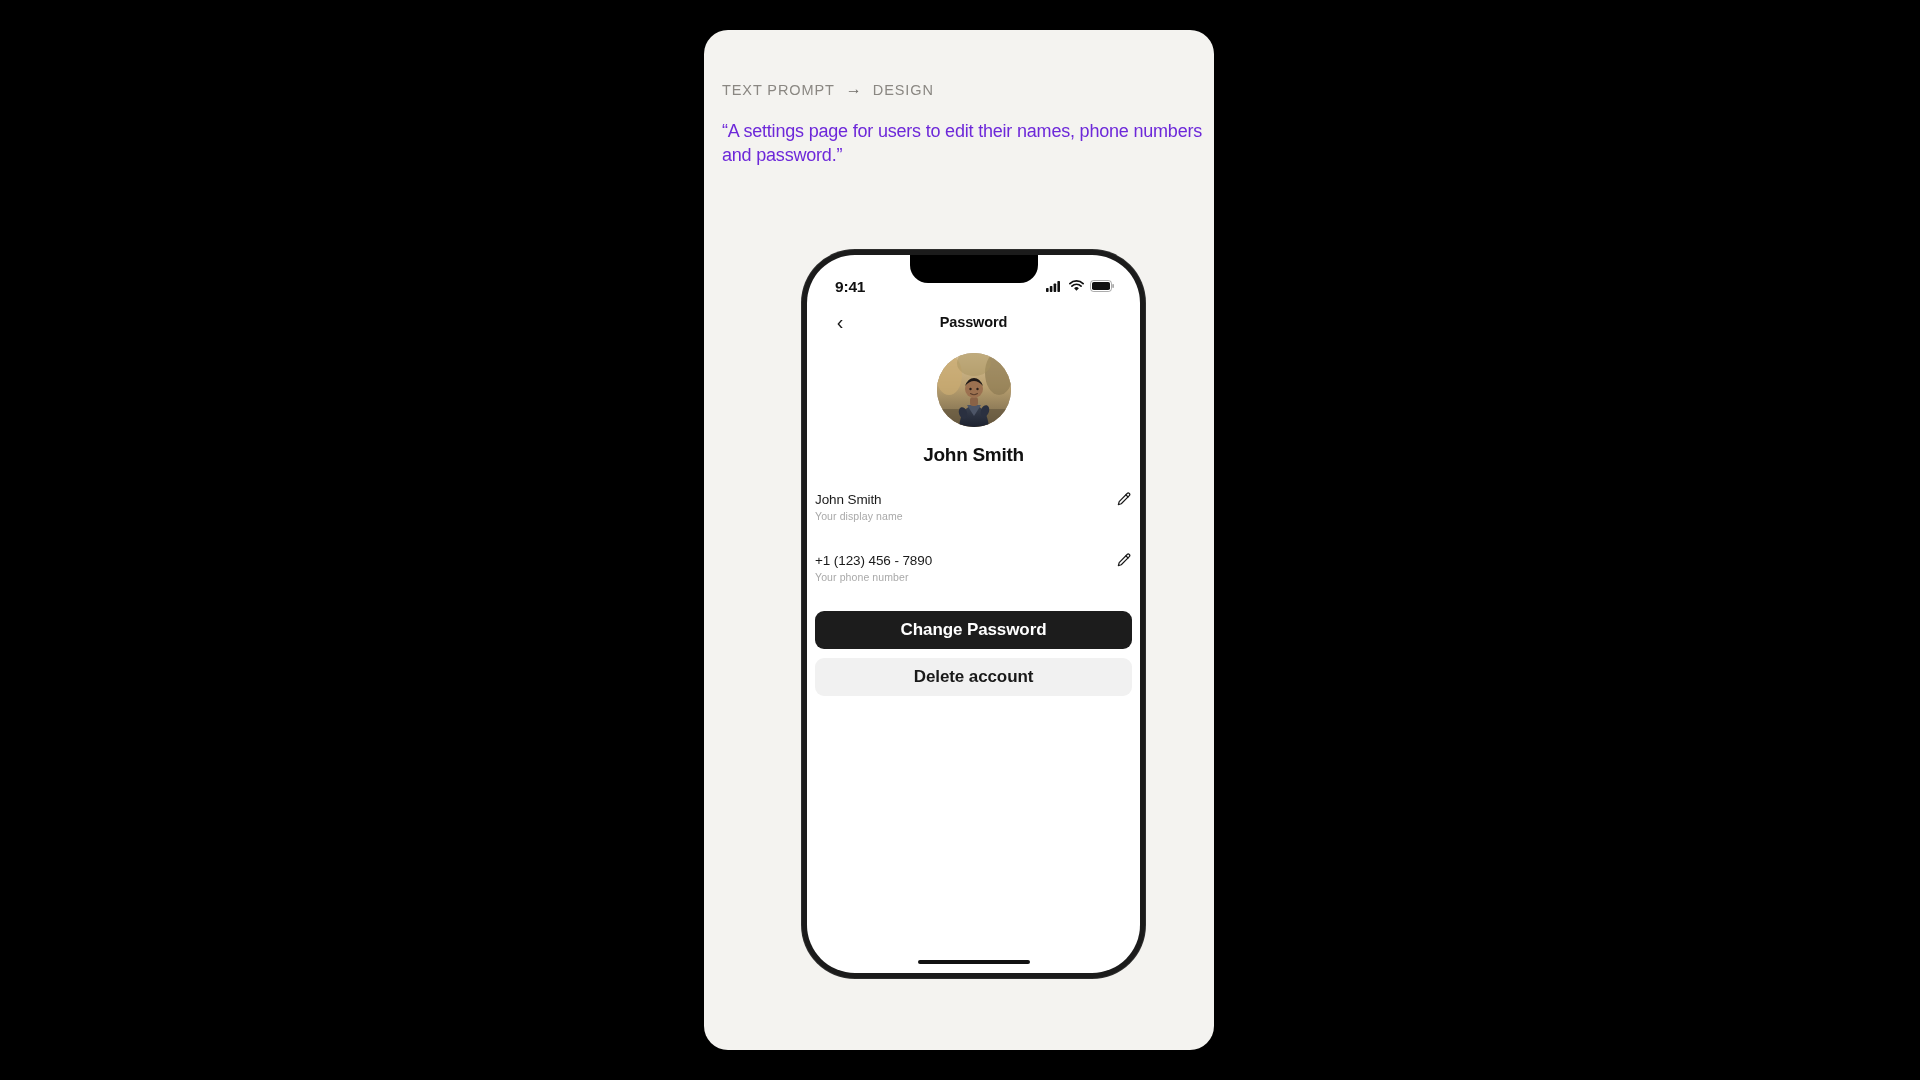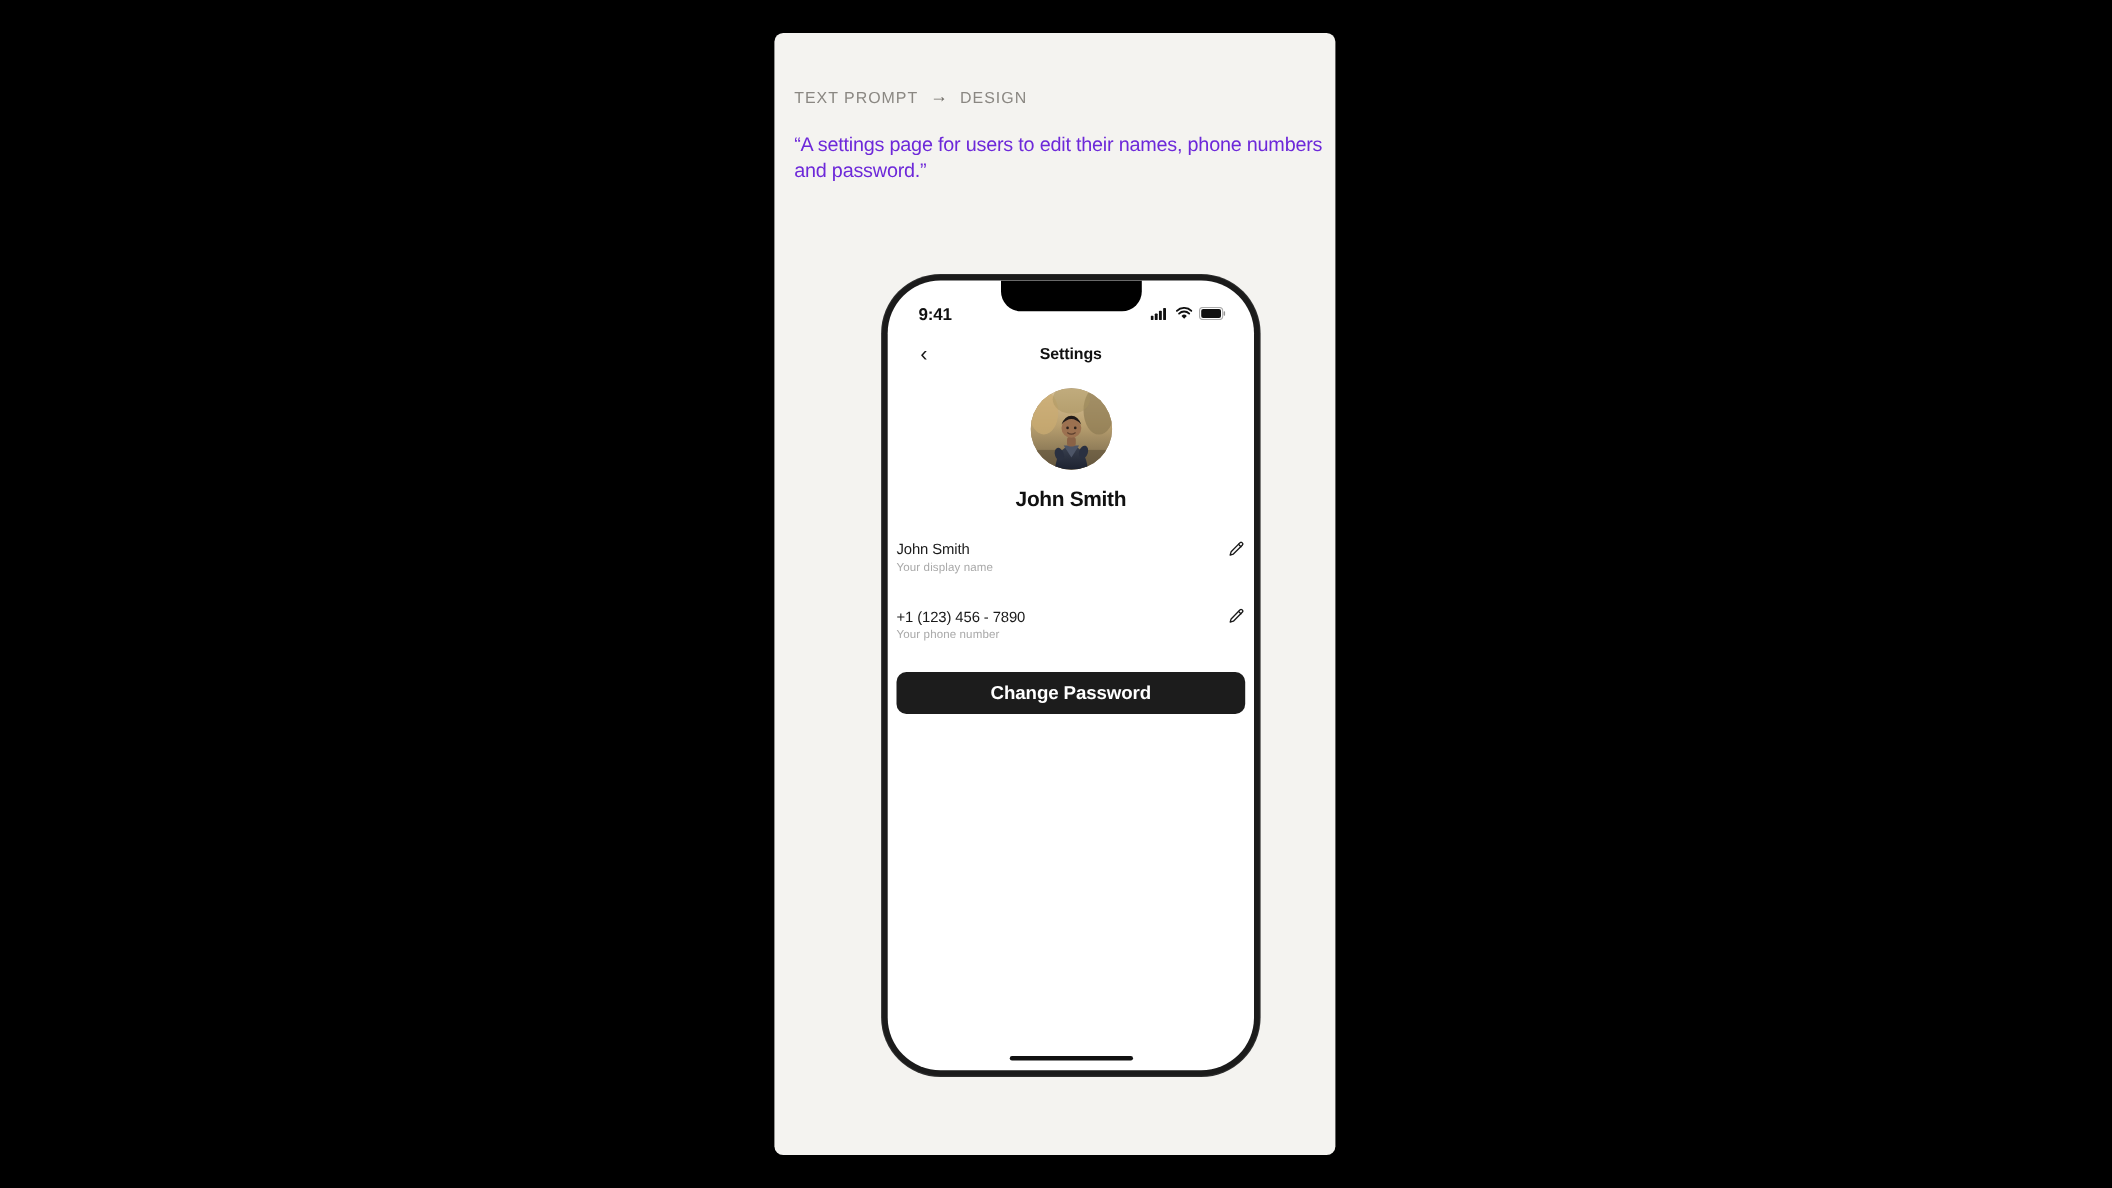--- a/index.html
+++ b/index.html
@@ -20,21 +20,21 @@
   }
 
   
   #card {
     position: absolute;
     left: 704px;
     top: 30px;
     width: 510px;
     height: 1020px;
     background: #f4f3f0;
-    border-radius: 8px;
+    border-radius: 24px;
   }
 
   
   #breadcrumb {
     position: absolute;
     left: 18px;
     top: 52px;
     display: flex;
     align-items: center;
     gap: 11px;
@@ -312,21 +312,21 @@
                 <rect x="0.5" y="0.5" width="21" height="11" rx="3" fill="none" stroke="#111" stroke-width="1" opacity="0.35"></rect>
                 <rect x="2" y="2" width="18" height="8" rx="1.8" fill="#111"></rect>
                 <rect x="22.4" y="4" width="1.4" height="4" rx="0.7" fill="#111" opacity="0.45"></rect>
               </svg>
             </span>
           </div>
         </div>
 
         <div id="nav-bar">
           <div id="back-button">‹</div>
-          <div id="nav-title">Settings</div>
+          <div id="nav-title">Password</div>
         </div>
 
         <div id="content">
 
           <div id="avatar-wrap">
             <div id="avatar">
               <svg viewBox="0 0 74 74" preserveAspectRatio="xMidYMid slice">
                 <defs>
                   <linearGradient id="bgsky" x1="0" y1="0" x2="0" y2="1">
                     <stop offset="0%" stop-color="#d9c39a"></stop>
@@ -384,20 +384,21 @@
                   </svg>
                 </span>
               </div>
               <div class="field-hint">Your phone number</div>
             </div>
 
           </div>
 
           <div id="buttons">
             <button class="btn" id="btn-change-password">Change Password</button>
+            <button class="btn" id="btn-delete-account">Delete account</button>
           </div>
 
         </div>
 
         <div id="home-indicator"></div>
 
       </div>
     </div>
 
   </div>

